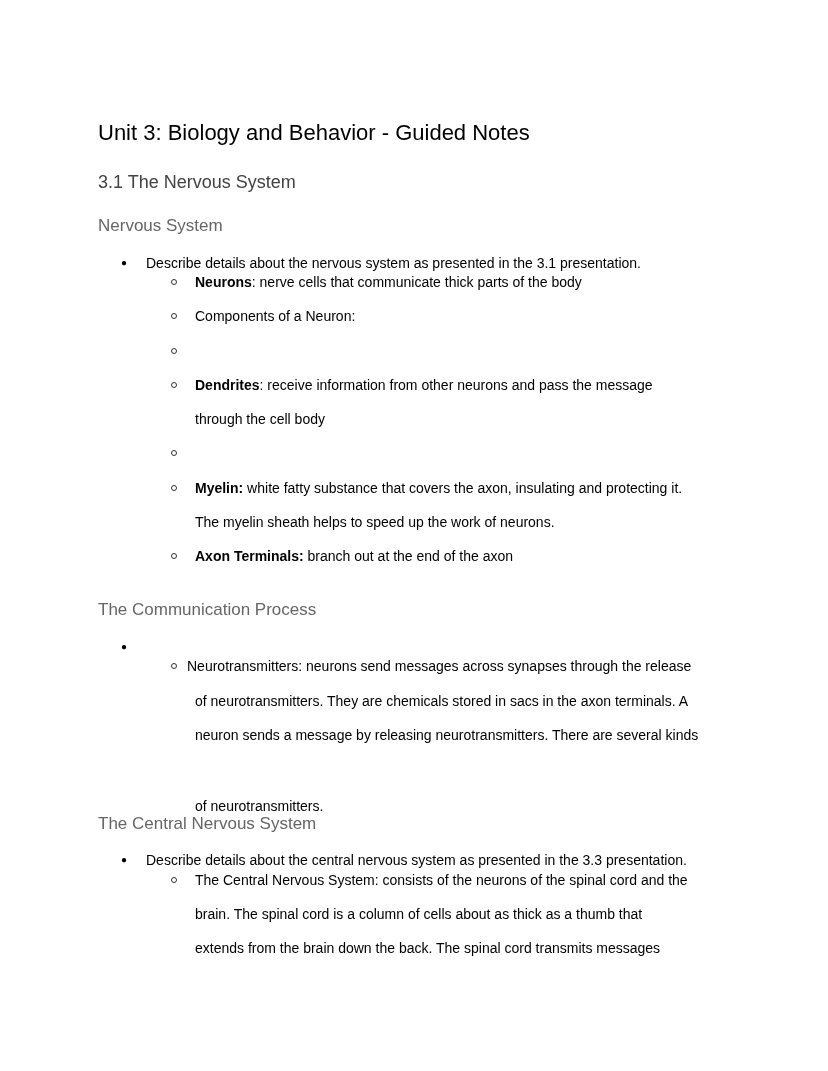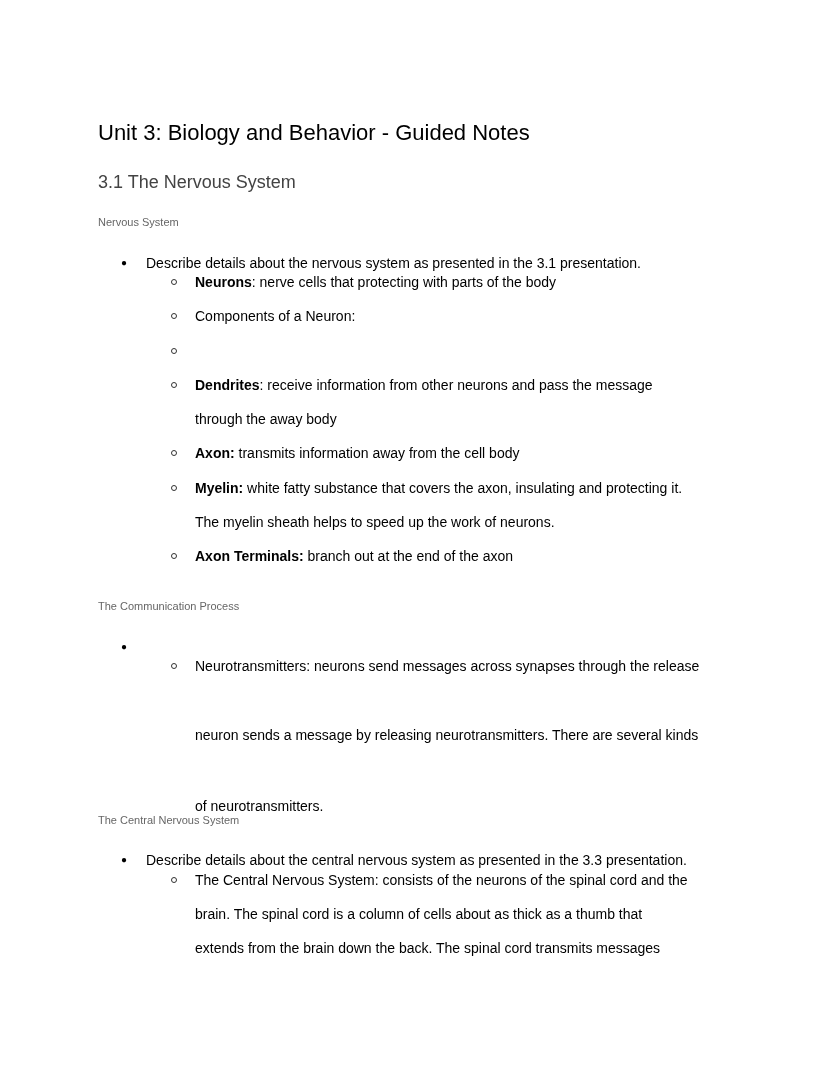--- a/index.html
+++ b/index.html
@@ -35,21 +35,21 @@
       left: 98px;
       font-size: 18px;
       color: #434343;
       white-space: nowrap;
       margin: 0;
       font-weight: normal;
     }
     .h3 {
       position: absolute;
       left: 98px;
-      font-size: 11px;
+      font-size: 17px;
       color: #666666;
       white-space: nowrap;
       margin: 0;
       font-weight: normal;
     }
     .line {
       position: absolute;
       font-size: 14px;
       color: #000000;
       white-space: nowrap;
@@ -78,47 +78,47 @@
 
   <h1 class="title">Unit 3: Biology and Behavior - Guided Notes</h1>
   <h2 class="h2" style="top:172px;">3.1 The Nervous System</h2>
 
   <h3 class="h3" style="top:216px;">Nervous System</h3>
 
   <span class="bullet" style="left:121px; top:254px;">●</span>
   <div class="line" style="left:146px; top:254px;">Describe details about the nervous system as presented in the 3.1 presentation.</div>
 
   <span class="sub-bullet" style="left:171px; top:279px;"></span>
-  <div class="line" style="left:195px; top:273px;"><b>Neurons</b><span>: nerve cells that protecting with parts of the body</span></div>
+  <div class="line" style="left:195px; top:273px;"><b>Neurons</b><span>: nerve cells that communicate thick parts of the body</span></div>
 
   <span class="sub-bullet" style="left:171px; top:313px;"></span>
   <div class="line" style="left:195px; top:307px;"><span>Components of a Neuron:</span></div>
 
   <span class="sub-bullet" style="left:171px; top:348px;"></span>
 
   <span class="sub-bullet" style="left:171px; top:382px;"></span>
   <div class="line" style="left:195px; top:376px;"><b>Dendrites</b><span>: receive information from other neurons and pass the message</span></div>
-  <div class="line" style="left:195px; top:410px;">through the away body</div>
+  <div class="line" style="left:195px; top:410px;">through the cell body</div>
 
   <span class="sub-bullet" style="left:171px; top:450px;"></span>
-  <div class="line" style="left:195px; top:444px;"><b>Axon:</b><span> transmits information away from the cell body</span></div>
 
   <span class="sub-bullet" style="left:171px; top:485px;"></span>
   <div class="line" style="left:195px; top:479px;"><b>Myelin:</b><span> white fatty substance that covers the axon, insulating and protecting it.</span></div>
   <div class="line" style="left:195px; top:513px;">The myelin sheath helps to speed up the work of neurons.</div>
 
   <span class="sub-bullet" style="left:171px; top:553px;"></span>
   <div class="line" style="left:195px; top:547px;"><b>Axon Terminals:</b><span> branch out at the end of the axon</span></div>
 
   <h3 class="h3" style="top:600px;">The Communication Process</h3>
 
   <span class="bullet" style="left:121px; top:638px;">●</span>
 
   <span class="sub-bullet" style="left:171px; top:663px;"></span>
-  <div class="line" style="left:195px; top:657px;text-align:center;">Neurotransmitters: neurons send messages across synapses through the release</div>
+  <div class="line" style="left:187px; top:657px;text-align:center;">Neurotransmitters: neurons send messages across synapses through the release</div>
+  <div class="line" style="left:195px; top:692px;">of neurotransmitters. They are chemicals stored in sacs in the axon terminals. A</div>
   <div class="line" style="left:195px; top:726px;">neuron sends a message by releasing neurotransmitters. There are several kinds</div>
   <div class="line" style="left:195px; top:797px;">of neurotransmitters.</div>
 
   <h3 class="h3" style="top:814px;">The Central Nervous System</h3>
 
   <span class="bullet" style="left:121px; top:851px;">●</span>
   <div class="line" style="left:146px; top:851px;">Describe details about the central nervous system as presented in the 3.3 presentation.</div>
 
   <span class="sub-bullet" style="left:171px; top:877px;"></span>
   <div class="line" style="left:195px; top:871px;">The Central Nervous System: consists of the neurons of the spinal cord and the</div>

